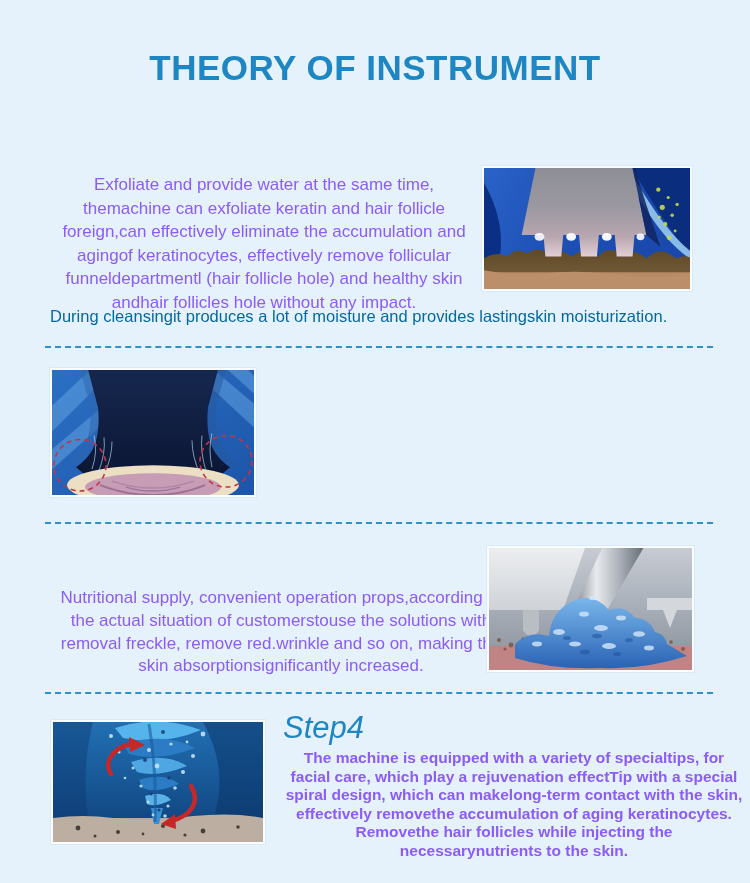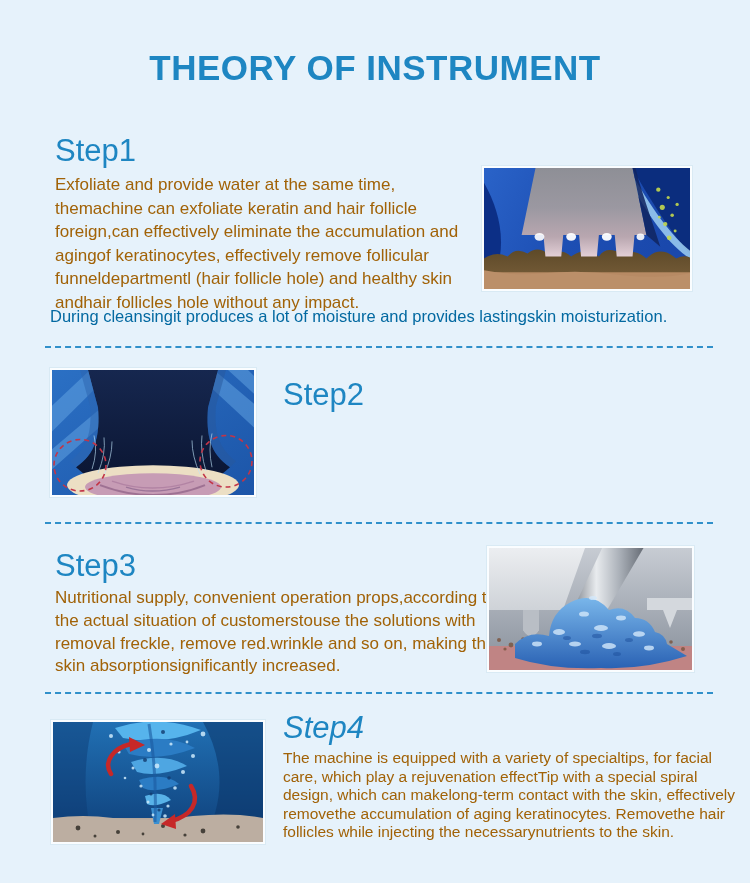--- a/index.html
+++ b/index.html
@@ -15,22 +15,22 @@
   .title {
     position:absolute; top:50px; left:0; width:750px;
     text-align:center; color:#1e86c2; font-size:35px;
     font-weight:bold; letter-spacing:.5px; line-height:1.05;
   }
   .step-heading {
     position:absolute; color:#1e86c2; font-size:31px;
     font-weight:400; line-height:1.15;
   }
   .body-text {
-    position:absolute; color:#a16207; font-size:17px;
-    line-height:23.5px; text-align:left;
+    position:absolute; color:#8b5cf6; font-size:17px;
+    line-height:23.5px; text-align:center;
   }
   .footnote {
     position:absolute; left:50px; top:305px; width:685px;
     color:#0369a1; font-size:16.5px; line-height:22px;
   }
   .divider {
     position:absolute; left:45px; width:668px; height:0;
     border-top:2px dashed #3090ca;
   }
   .illus {
@@ -52,30 +52,29 @@
   .d-2 { top:522px; }
 
   .h-step3 { left:55px;  top:548px; }
   .p-step3 { left:55px;  top:587px; width:452px; line-height:22.8px; }
   .i-step3 { left:487px; top:546px; width:207px; height:126px; }
 
   .d-3 { top:692px; }
 
   .i-step4 { left:51px;  top:720px; width:214px; height:124px; }
   .h-step4 { left:283px; top:710px;font-style:italic; }
-  .p-step4 { left:283px; top:749px; width:462px; font-size:15.5px; line-height:18.6px; }
+  .p-step4 { left:283px; top:749px; width:462px; font-size:15.5px; line-height:18.6px;font-weight:bold; }
 </style>
 </head>
 <body>
 
 <div class="page">
 
   <h1 class="title">THEORY OF INSTRUMENT</h1>
 
-  <h2 class="step-heading h-step1">Step1</h2>
   <p class="body-text p-step1">Exfoliate and provide water at the same time, themachine can exfoliate keratin and hair follicle foreign,can effectively eliminate the accumulation and agingof keratinocytes, effectively remove follicular funneldepartmentl (hair follicle hole) and healthy skin andhair follicles hole without any impact.</p>
 
   <div class="illus i-step1">
     <svg viewBox="0 0 208 123" preserveAspectRatio="none">
       <defs>
         <linearGradient id="s1bg" x1="0" y1="0" x2="1" y2="0.3">
           <stop offset="0" stop-color="#2a63c8"></stop>
             <stop offset=".5" stop-color="#1d4fb4"></stop>
             <stop offset="1" stop-color="#1a48ac"></stop>
         </linearGradient>
@@ -157,25 +156,23 @@
           <path d="M52,106 q8,-18 8,-34"></path>
         <path d="M160,98 q-4,-18 0,-34"></path>
           <path d="M154,102 q-6,-20 -4,-36"></path>
           <path d="M148,105 q-8,-18 -8,-34"></path>
       </g>
       <circle cx="28" cy="96" r="26" fill="none" stroke="#c23548" stroke-width="1.6" stroke-dasharray="5 4"></circle>
       <circle cx="174" cy="92" r="26" fill="none" stroke="#c23548" stroke-width="1.6" stroke-dasharray="5 4"></circle>
     </svg>
   </div>
 
-  <h2 class="step-heading h-step2">Step2</h2>
 
   <div class="divider d-2"></div>
 
-  <h2 class="step-heading h-step3">Step3</h2>
   <p class="body-text p-step3">Nutritional supply, convenient operation props,according to the actual situation of customerstouse the solutions with removal freckle, remove red.wrinkle and so on, making the skin absorptionsignificantly increased.</p>
 
   <div class="illus i-step3">
     <svg viewBox="0 0 203 122" preserveAspectRatio="none">
       <defs>
         <linearGradient id="s3bg" x1="0" y1="0" x2="0" y2="1">
           <stop offset="0" stop-color="#c7ccd3"></stop>
             <stop offset="1" stop-color="#878f9a"></stop>
         </linearGradient>
         <linearGradient id="s3rod" x1="0" y1="0" x2="1" y2="0">

